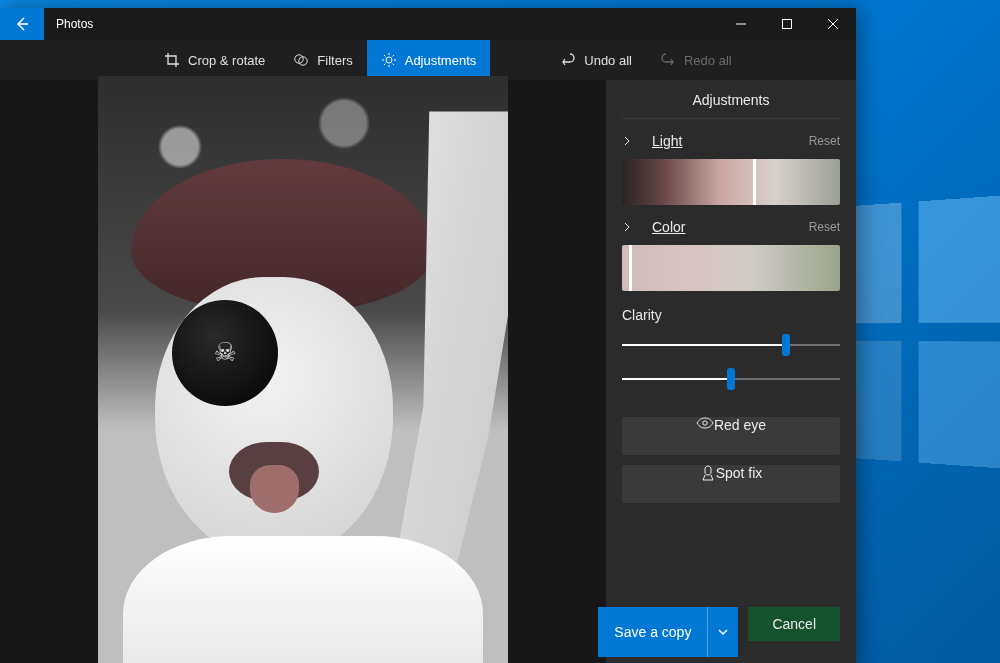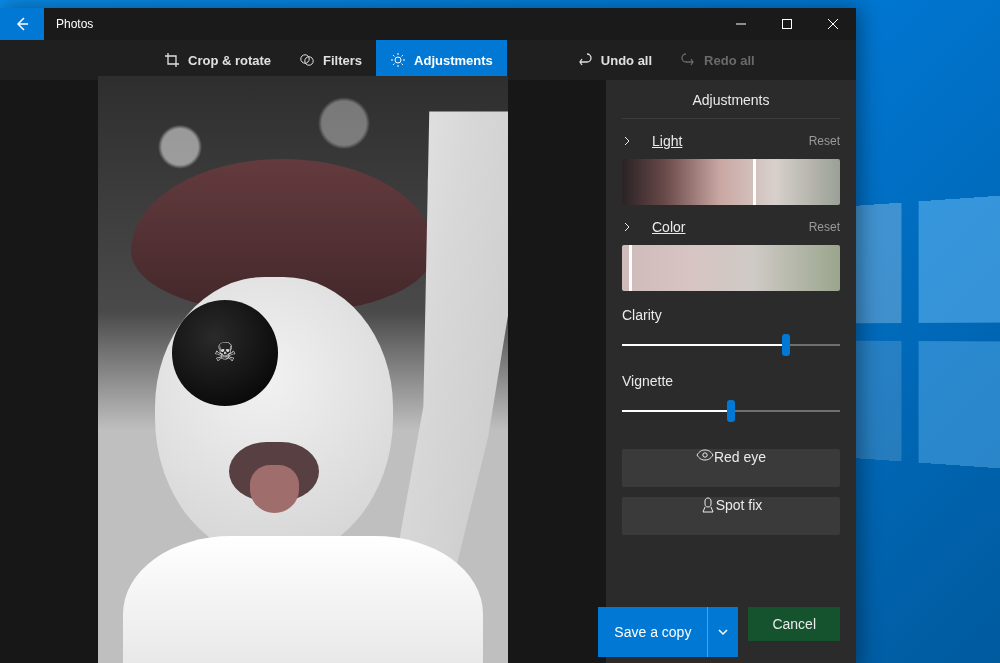--- a/index.html
+++ b/index.html
@@ -38,21 +38,20 @@
     cursor: pointer;
   }
   .titlebar .title { padding-left: 12px; display: flex; align-items: center; color: #fff; flex: 1; }
   .winctrls { display: flex; }
   .winctrl { width: 46px; display: flex; align-items: center; justify-content: center; cursor: pointer; color:#fff; }
 
   
   .toolbar {
     height: 40px; display: flex; align-items: stretch; background: #1f1f1f;
     padding-left: 150px;
-    font-weight: bold;
   }
   .tool {
     display: flex; align-items: center; gap: 8px; padding: 0 14px;
     font-size: 13px; color: #e0e0e0; cursor: pointer;
   }
   .tool.active { background: #0078d4; color: #fff; }
   .tool.disabled { color: #6a6a6a; cursor: default; }
   .tool-spacer { width: 56px; }
 
   
@@ -296,21 +295,20 @@
         <div class="handle" style="left:3%"></div>
       </div>
 
       <div class="slider-label">Clarity</div>
       <div class="slider">
         <div class="track"></div>
         <div class="fill" style="width:75%"></div>
         <div class="knob" style="left:75%"></div>
       </div>
 
-      <div class="slider-label">Vignette</div>
       <div class="slider">
         <div class="track"></div>
         <div class="fill" style="width:50%"></div>
         <div class="knob" style="left:50%"></div>
       </div>
 
       <div style="height:6px"></div>
 
       <div class="panel-btn">
         <svg width="18" height="12" viewBox="0 0 18 12">

